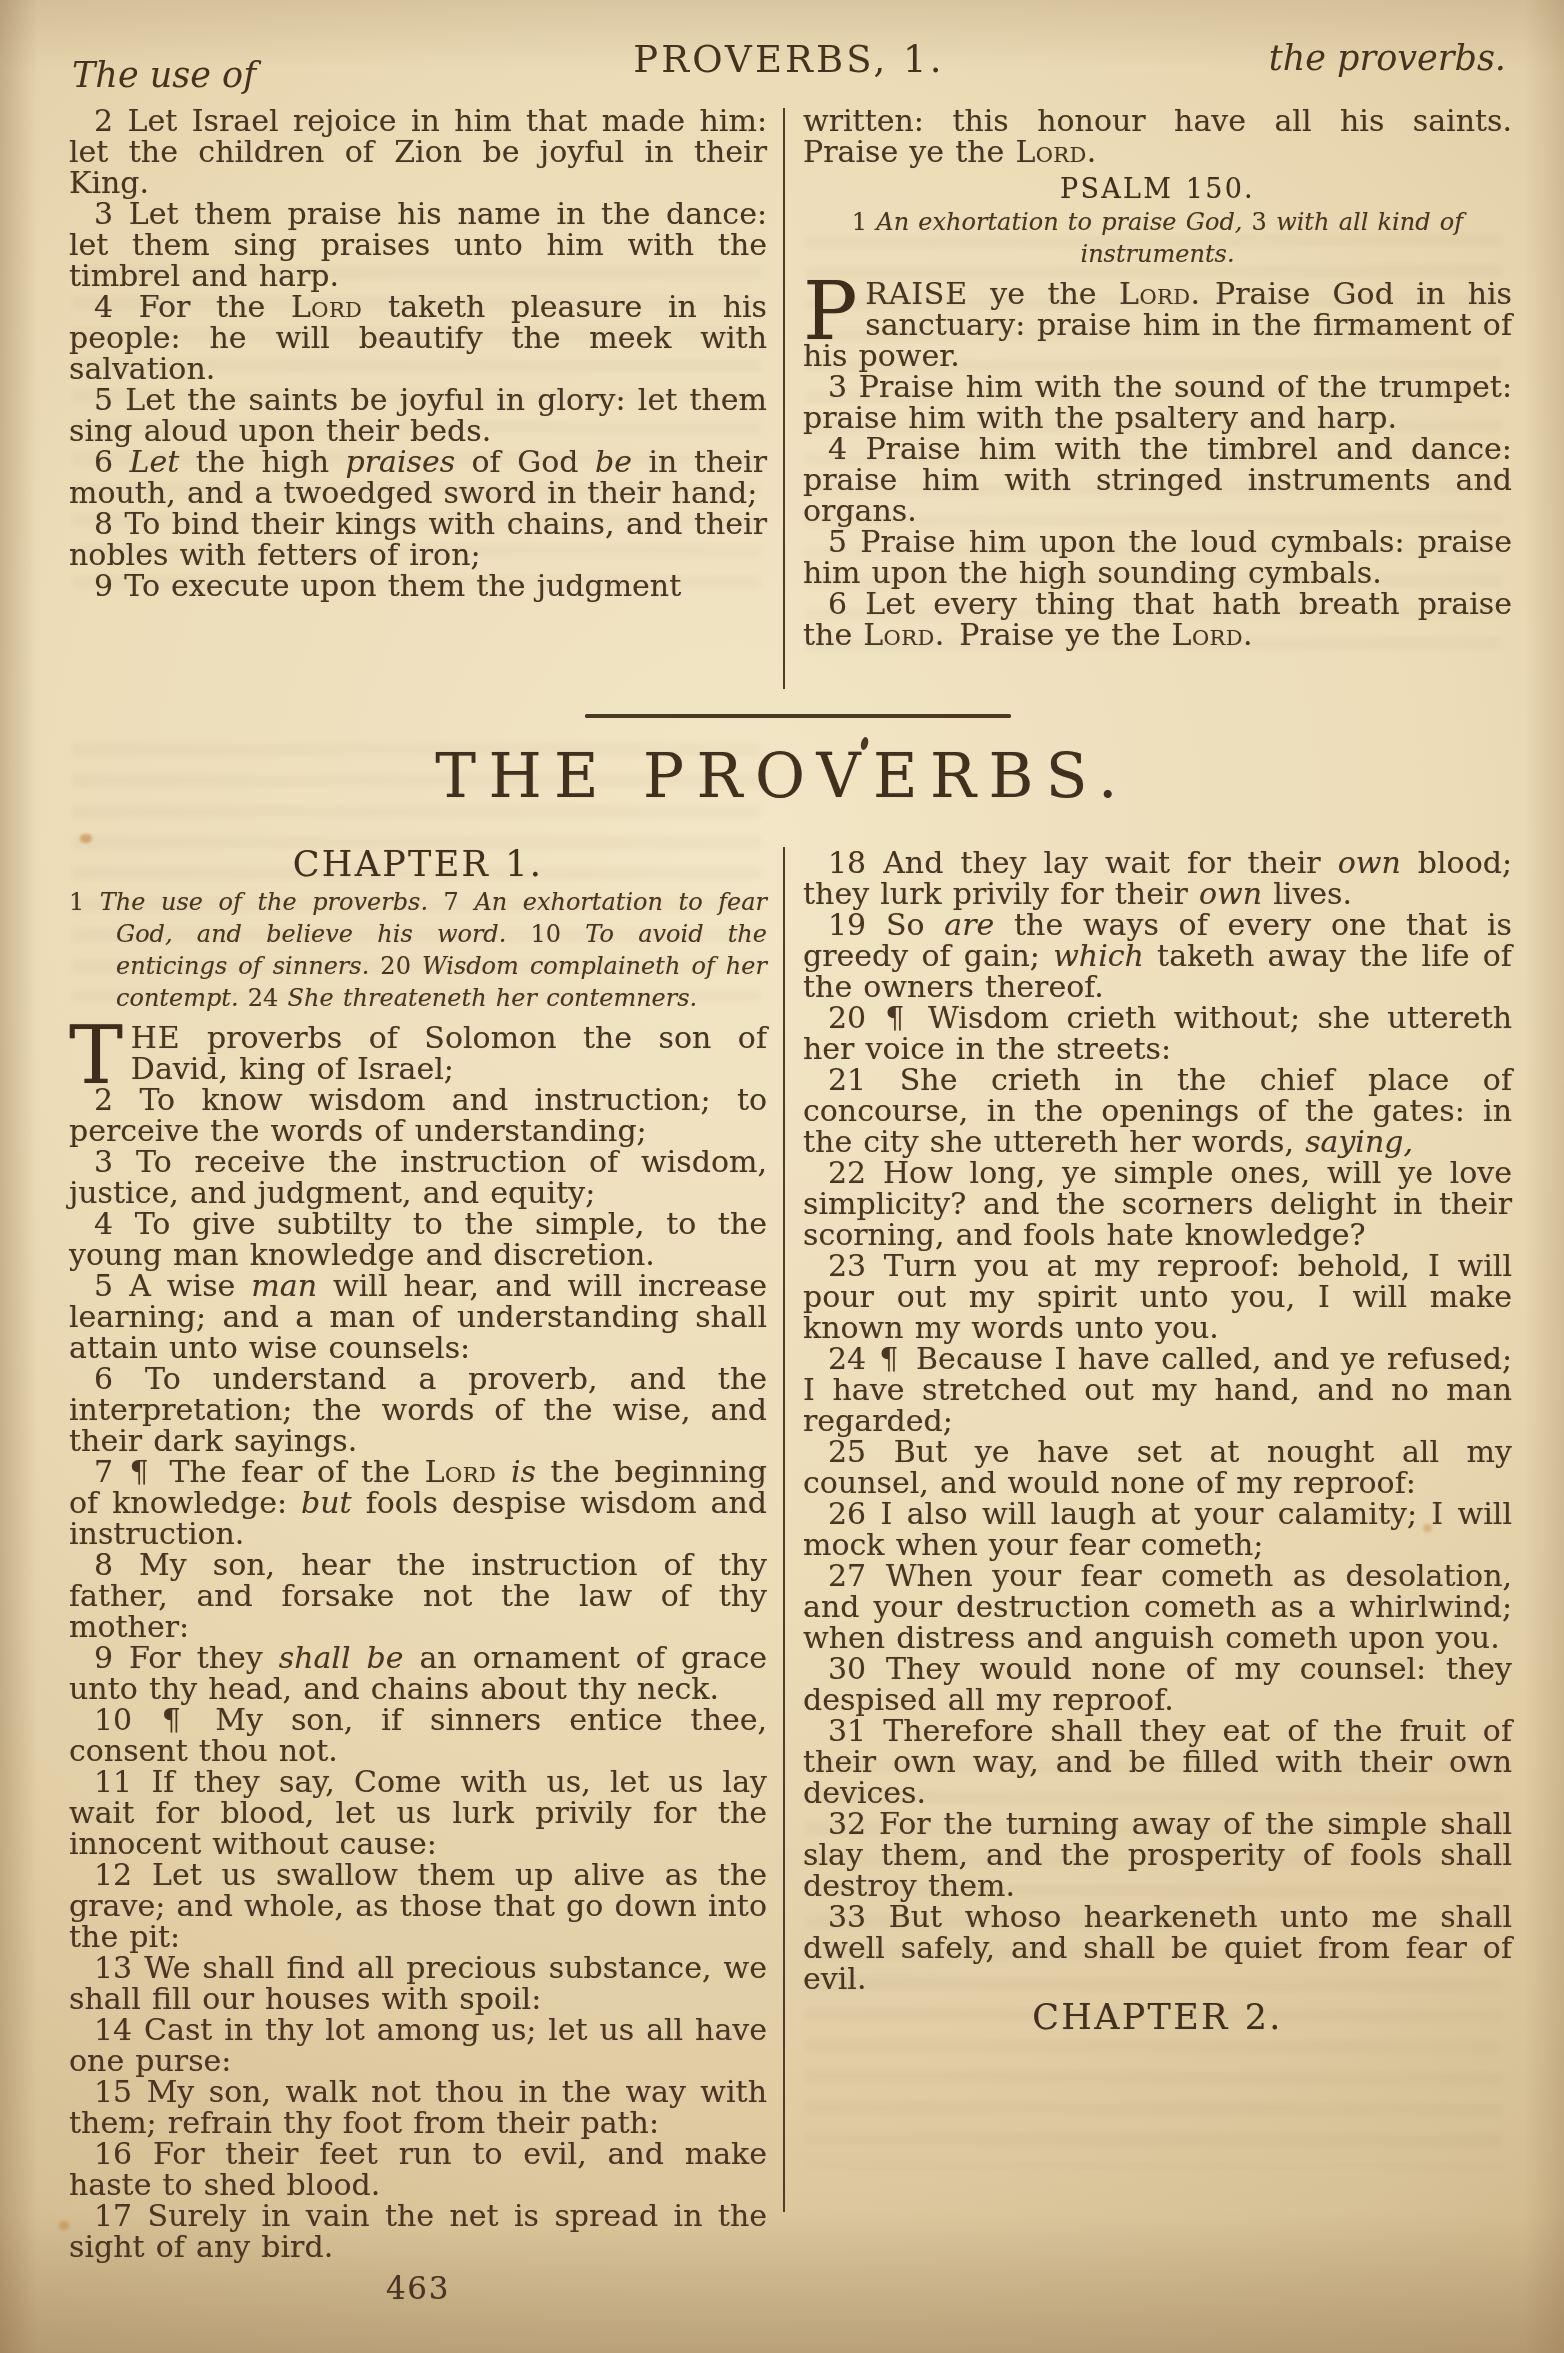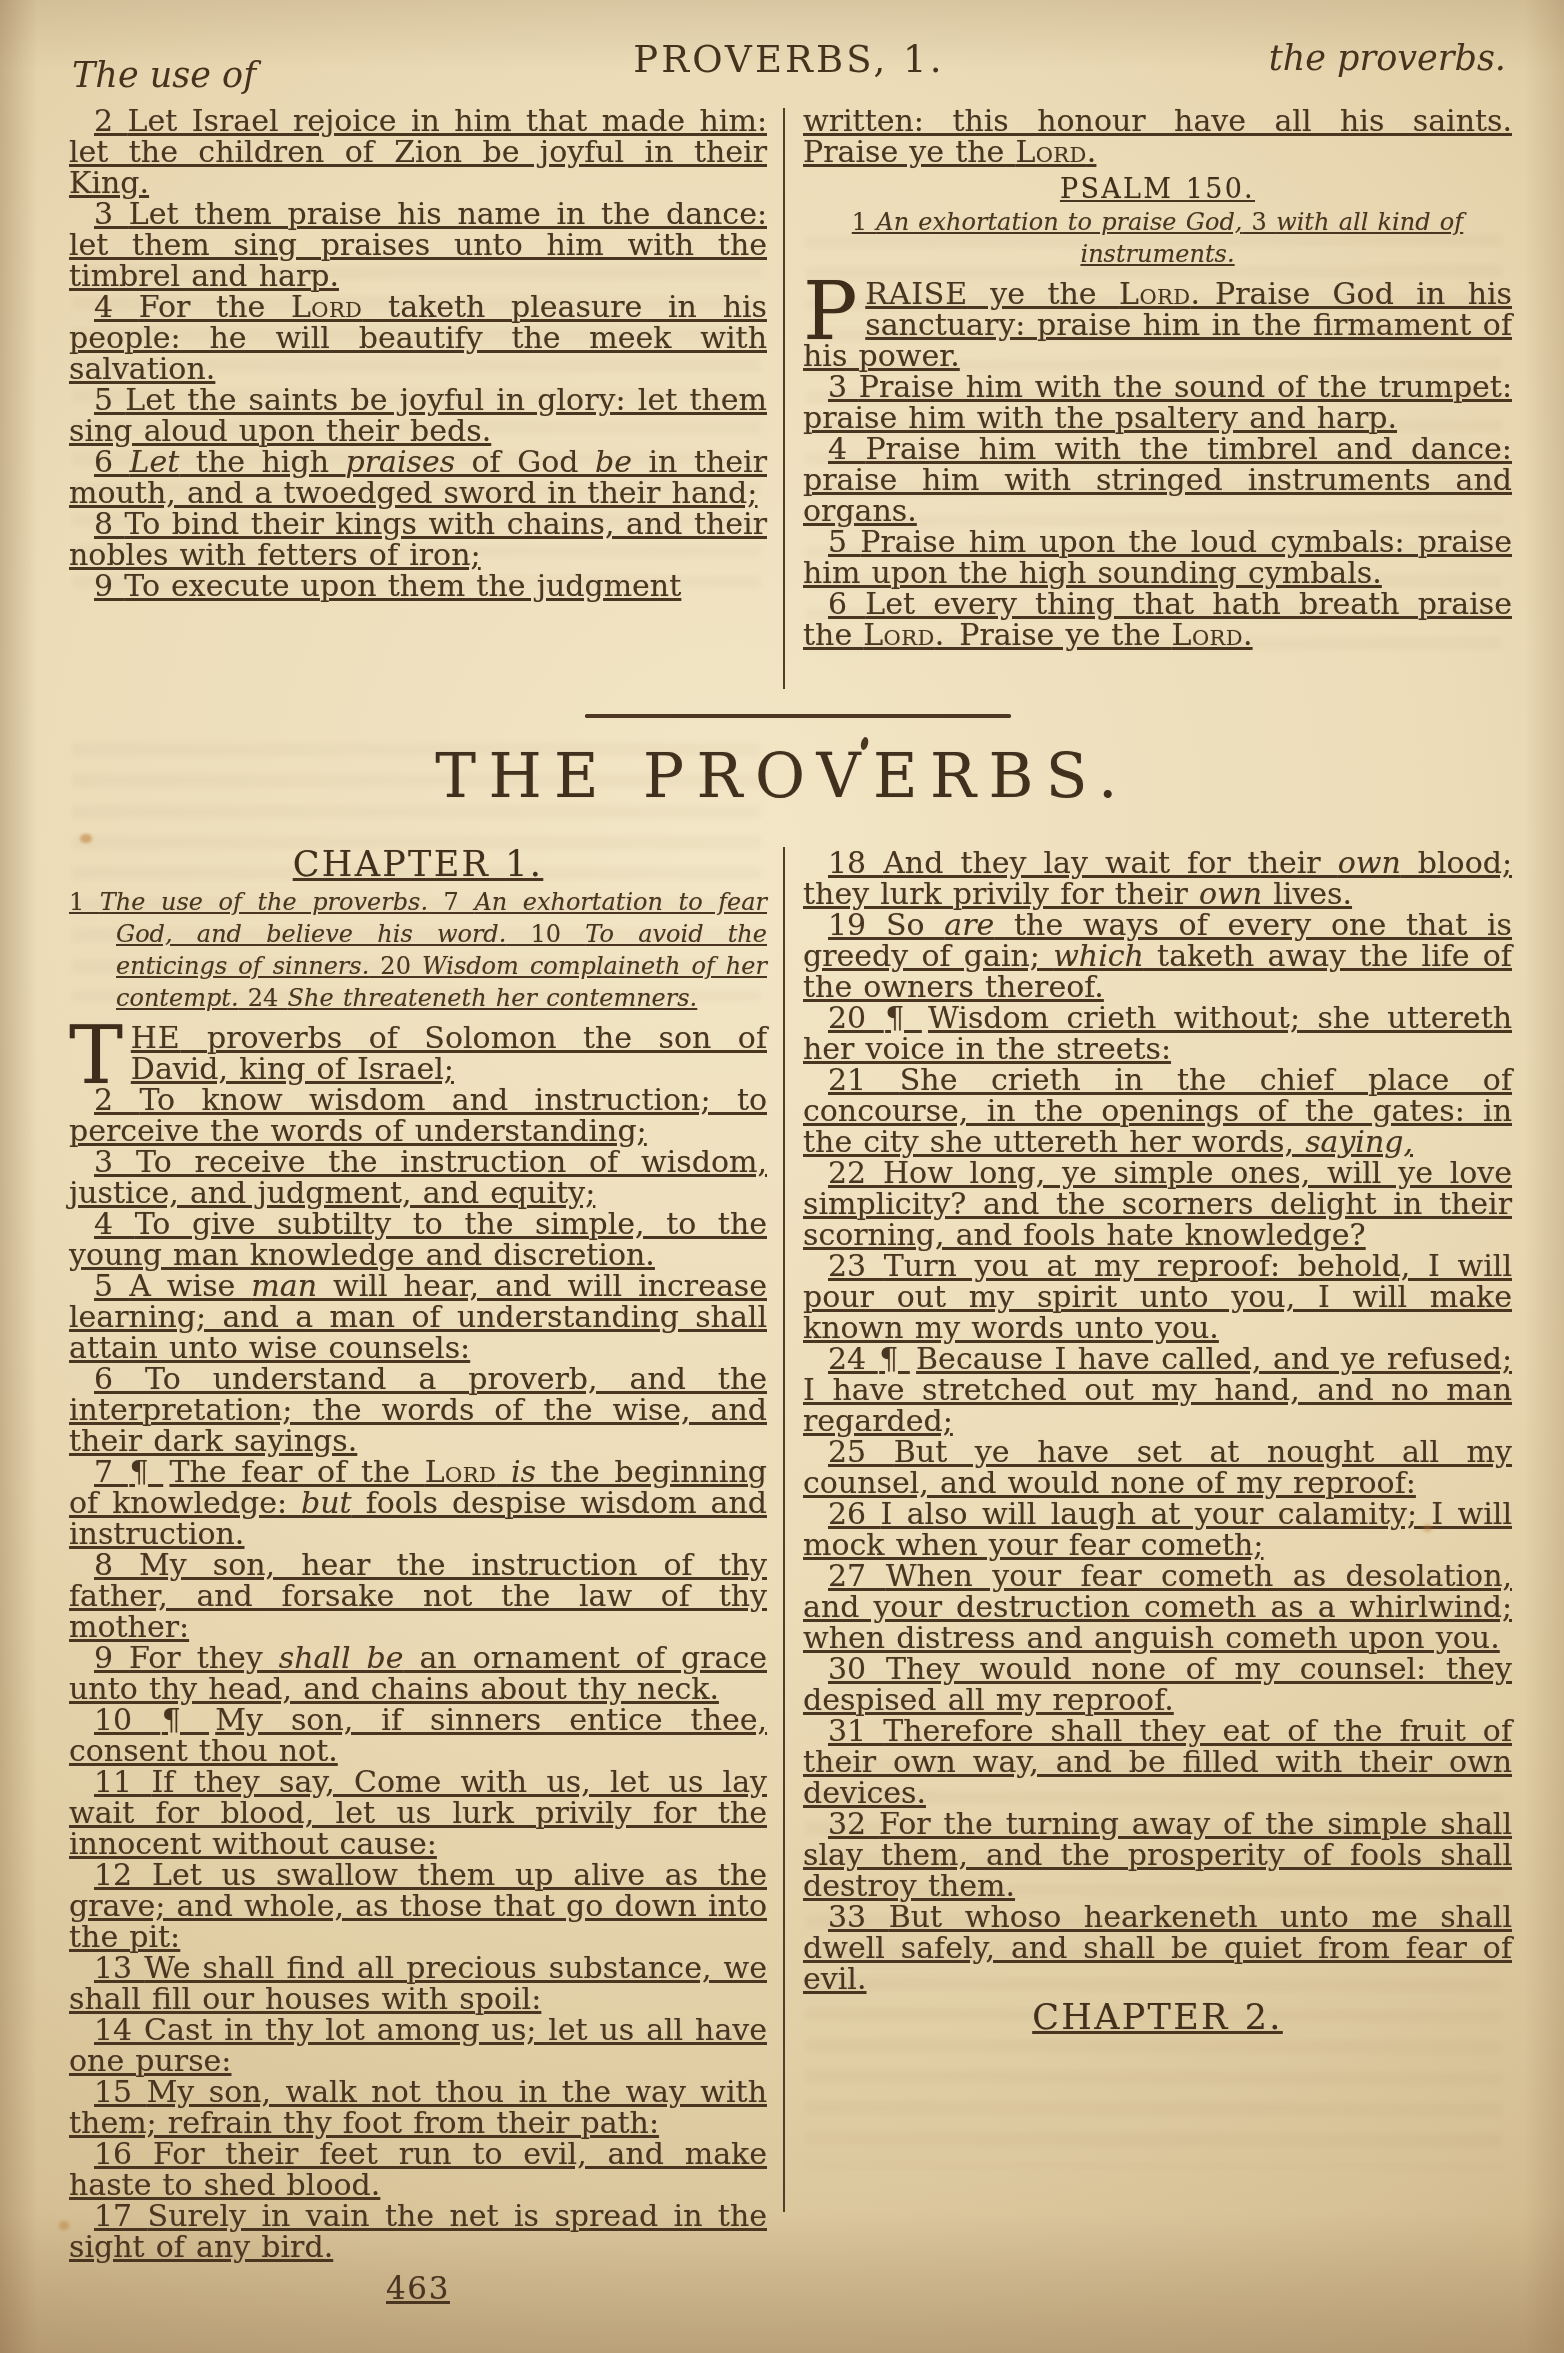--- a/index.html
+++ b/index.html
@@ -12,21 +12,21 @@
       linear-gradient(270deg, rgba(122,88,52,.20) 0%, rgba(122,88,52,0) 2.6%),
       linear-gradient(0deg, rgba(110,78,45,.28) 0%, rgba(110,78,45,0) 6%),
       linear-gradient(180deg, rgba(110,78,45,.14) 0%, rgba(110,78,45,0) 3%),
       radial-gradient(ellipse 120% 85% at 47% 36%, #f2e6c6 0%, #ecdcb8 38%, #e0cda4 62%, #d2ba8e 82%, #c1a67a 100%);
   }
   .running-head{position:absolute;top:38px;left:72px;right:59px;height:52px;font-size:35px;color:#46321d;}
   .rh-left{position:absolute;left:0;top:4.7px;font-style:italic;margin-top:12px;}
   .rh-center{position:absolute;left:0;right:0;top:0;text-align:center;letter-spacing:3.1px;font-size:37px;}
   .rh-right{position:absolute;right:0;top:0;font-style:italic;}
 
-  .col{position:absolute;font-size:30px;line-height:31px;text-align:justify;word-spacing:1.6px;text-shadow:0 0 0.8px rgba(74,53,33,.35);text-decoration:underline;}
+  .col{position:absolute;font-size:30px;line-height:31px;text-align:justify;word-spacing:1.6px;text-shadow:0 0 0.8px rgba(74,53,33,.35);}
   .col-tl{left:69px;top:105px;width:698px;}
   .col-tr{left:803px;top:105px;width:709px;}
   .col-bl{left:69px;top:847px;width:698px;}
   .col-br{left:803px;top:847px;width:709px;}
 
   .divider{position:absolute;width:2.3px;background:#543d27;}
   .div-top{left:783px;top:108px;height:581px;}
   .div-main{left:783px;top:847px;height:1365px;}
 
   .rule{position:absolute;left:585px;top:714px;width:426px;height:3.9px;background:#4e3823;border-radius:1.6px;}

